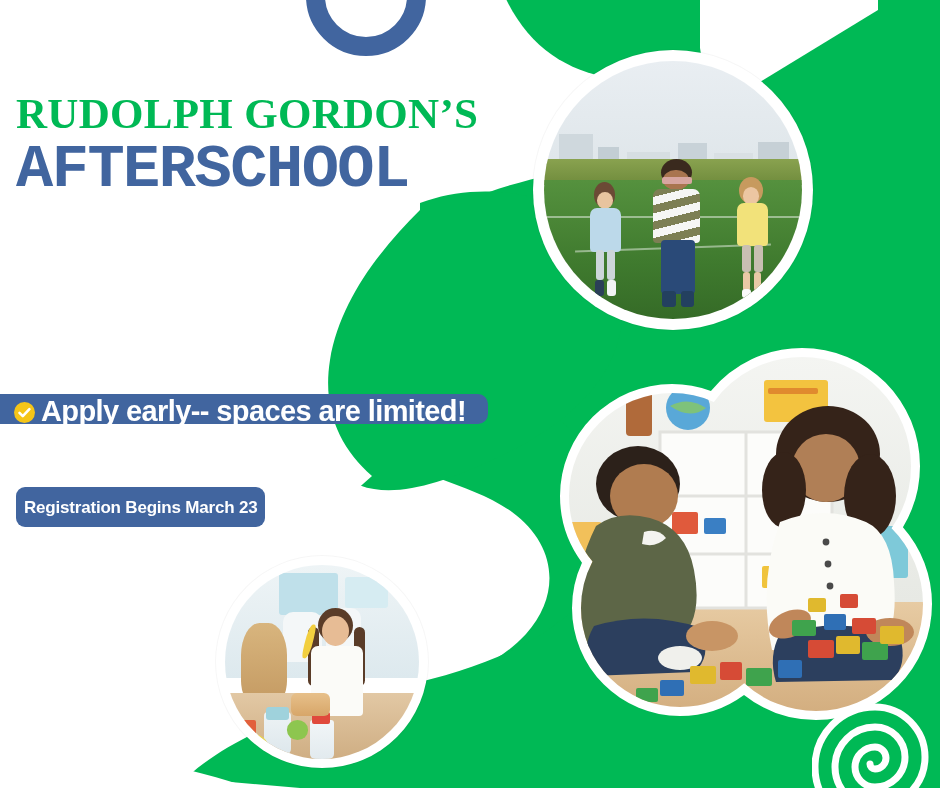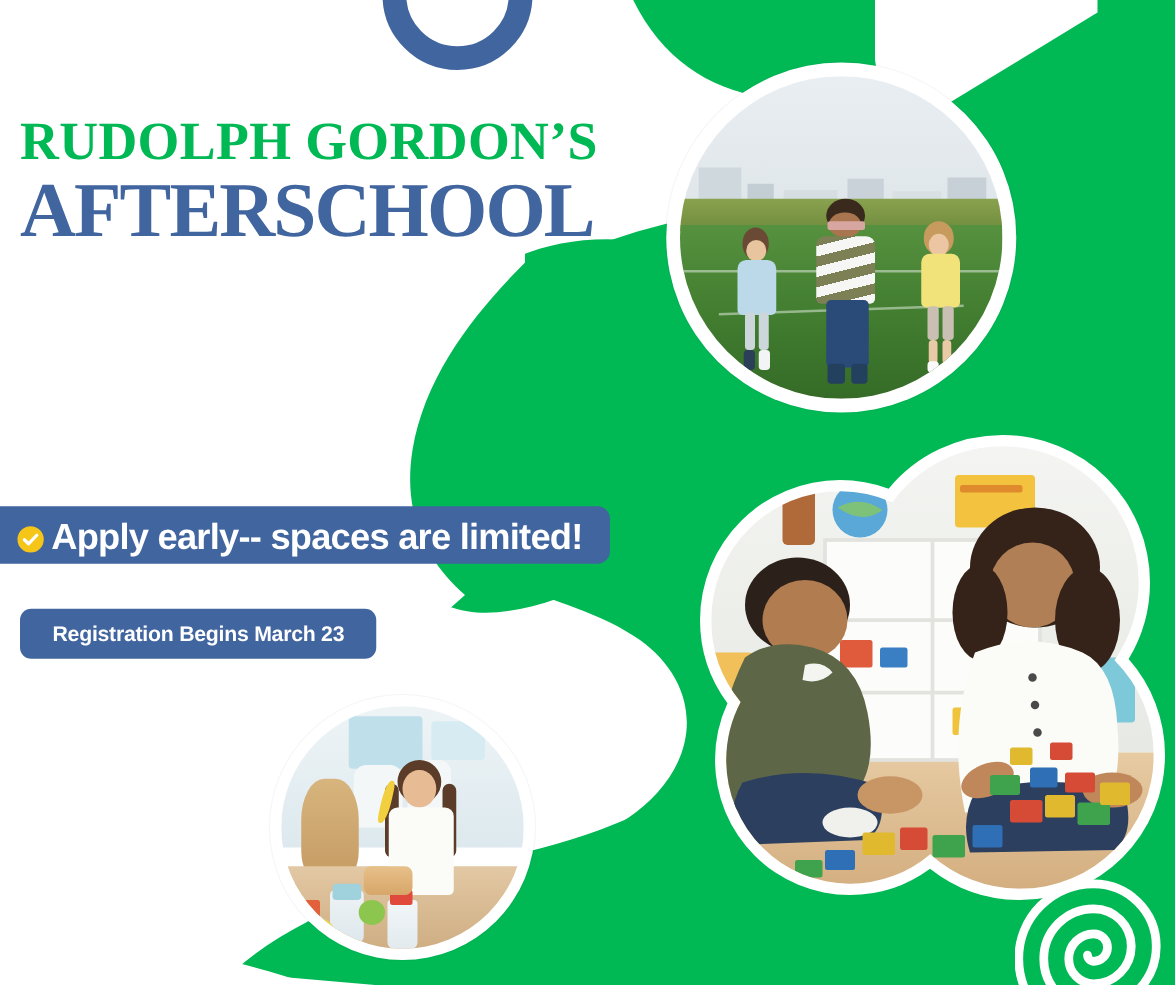--- a/index.html
+++ b/index.html
@@ -42,38 +42,38 @@
     font-family: "Liberation Serif", serif;
     font-weight: 700;
     font-size: 43px;
     line-height: 1.0;
     letter-spacing: 0.3px;
     margin: 0 0 6px 0;
     white-space: nowrap;
   }
 
   .headline {
-    font-family: Liberation Serif, serif;
+    font-family: Liberation Mono, monospace;
     font-weight: 700;
     font-size: 62px;
     line-height: 0.92;
     letter-spacing: -1.5px;
     margin: 0;
     text-transform: uppercase;
   }
   .headline .ln {
     display: block;
   }
 
   
   .banner {
     position: absolute;
     left: 0;
-    top: 405px;
-    height: 46px;
+    top: 394px;
+    height: 30px;
     padding: 4px 22px 0 14px;
     display: flex;
     align-items: center;
     gap: 6px;
     border-top-right-radius: 10px;
     border-bottom-right-radius: 10px;
     border-top-left-radius: 0;
     border-bottom-left-radius: 0;
     z-index: 6;
     box-sizing: border-box;
@@ -98,21 +98,21 @@
     top: 1px;
   }
   .check-badge svg { display: block; }
 
   
   .reg-button {
     position: absolute;
     left: 16px;
     top: 487px;
     height: 40px;
-    padding: 0 26px;
+    padding: 0 8px;
     display: inline-flex;
     align-items: center;
     border-radius: 9px;
     border: none;
     cursor: pointer;
     z-index: 6;
     font-family: "Liberation Sans", sans-serif;
   }
   .reg-button-text {
     color: #ffffff;

